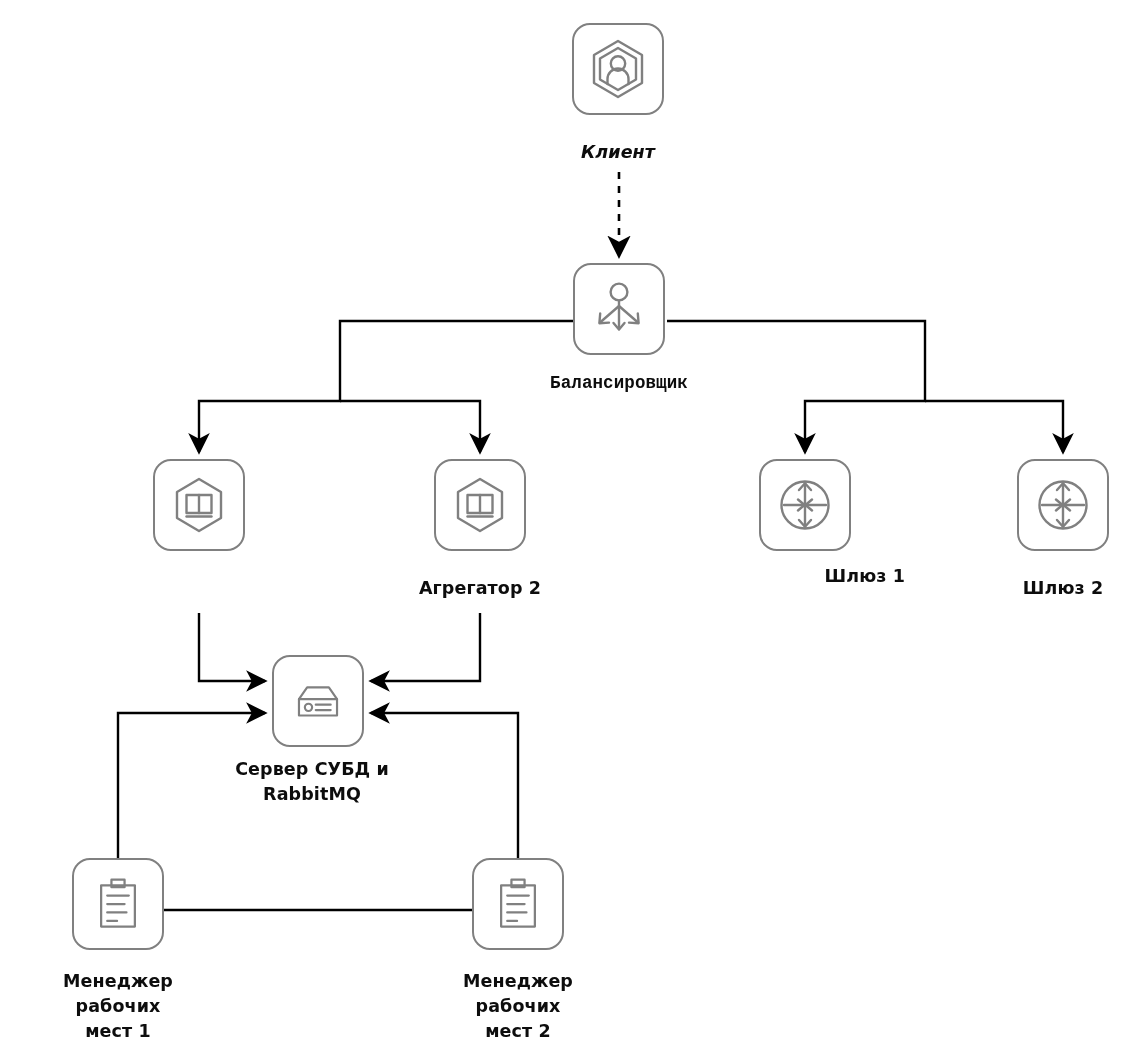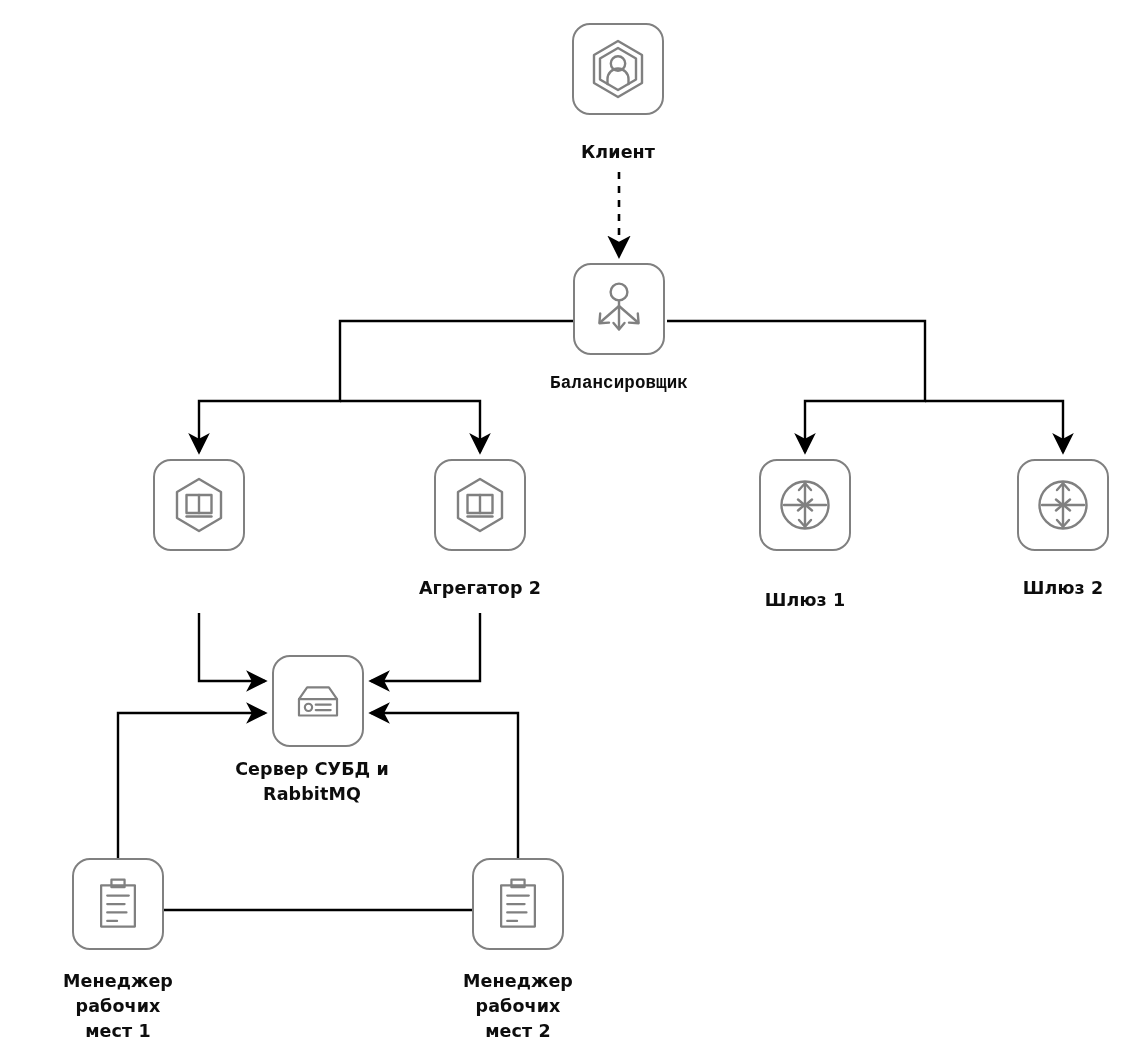--- a/index.html
+++ b/index.html
@@ -87,21 +87,21 @@
   <div class="node" style="left:572px; top:23px;">
     <span>
       <svg width="64" height="64" viewBox="0 0 64 64" fill="none" stroke="#808080" stroke-width="2.4" stroke-linejoin="round" stroke-linecap="round">
         <polygon points="32,4 56,18 56,46 32,60 8,46 8,18"></polygon>
         <polygon points="32,11 50,21.5 50,42.5 32,53 14,42.5 14,21.5"></polygon>
         <circle cx="32" cy="26.5" r="7.2"></circle>
         <path d="M 21.5 47 L 21.5 42 a 10.5 10.5 0 0 1 21 0 L 42.5 47"></path>
       </svg>
     </span>
   </div>
-  <div class="node-label" style="left:518px; top:140px; width:200px;">Клиент</div>
+  <div class="node-label" style="left:518px; top:140px; width:200px;font-style:italic;">Клиент</div>
 
   <div class="node" style="left:573px; top:263px;">
     <span>
       <svg width="64" height="64" viewBox="0 0 64 64" fill="none" stroke="#808080" stroke-width="2.4" stroke-linejoin="round" stroke-linecap="round">
         <circle cx="32" cy="15" r="8.4"></circle>
         <path d="M 32 23.6 L 32 52"></path>
         <path d="M 26.5 46 L 32 52.6 L 37.5 46"></path>
         <path d="M 32 29 L 13 45.5"></path>
         <path d="M 13.2 36.5 L 12.4 46.2 L 22 45.6"></path>
         <path d="M 32 29 L 51 45.5"></path>
@@ -141,21 +141,21 @@
         <path d="M 32 10.5 L 32 53.5"></path>
         <path d="M 26 17 L 32 10.2 L 38 17"></path>
         <path d="M 26 47 L 32 53.8 L 38 47"></path>
         <path d="M 11 32 L 31 32"></path>
         <path d="M 25 26.5 L 31.5 32 L 25 37.5"></path>
         <path d="M 53 32 L 33 32"></path>
         <path d="M 39 26.5 L 32.5 32 L 39 37.5"></path>
       </svg>
     </span>
   </div>
-  <div class="node-label" style="left:705px; top:588px; width:200px;">Шлюз 1</div>
+  <div class="node-label" style="left:705px; top:564px; width:200px;text-align:right;">Шлюз 1</div>
 
   <div class="node" style="left:1017px; top:459px;">
     <span>
       <svg width="64" height="64" viewBox="0 0 64 64" fill="none" stroke="#808080" stroke-width="2.4" stroke-linejoin="round" stroke-linecap="round">
         <circle cx="32" cy="32" r="23.5"></circle>
         <path d="M 32 10.5 L 32 53.5"></path>
         <path d="M 26 17 L 32 10.2 L 38 17"></path>
         <path d="M 26 47 L 32 53.8 L 38 47"></path>
         <path d="M 11 32 L 31 32"></path>
         <path d="M 25 26.5 L 31.5 32 L 25 37.5"></path>

